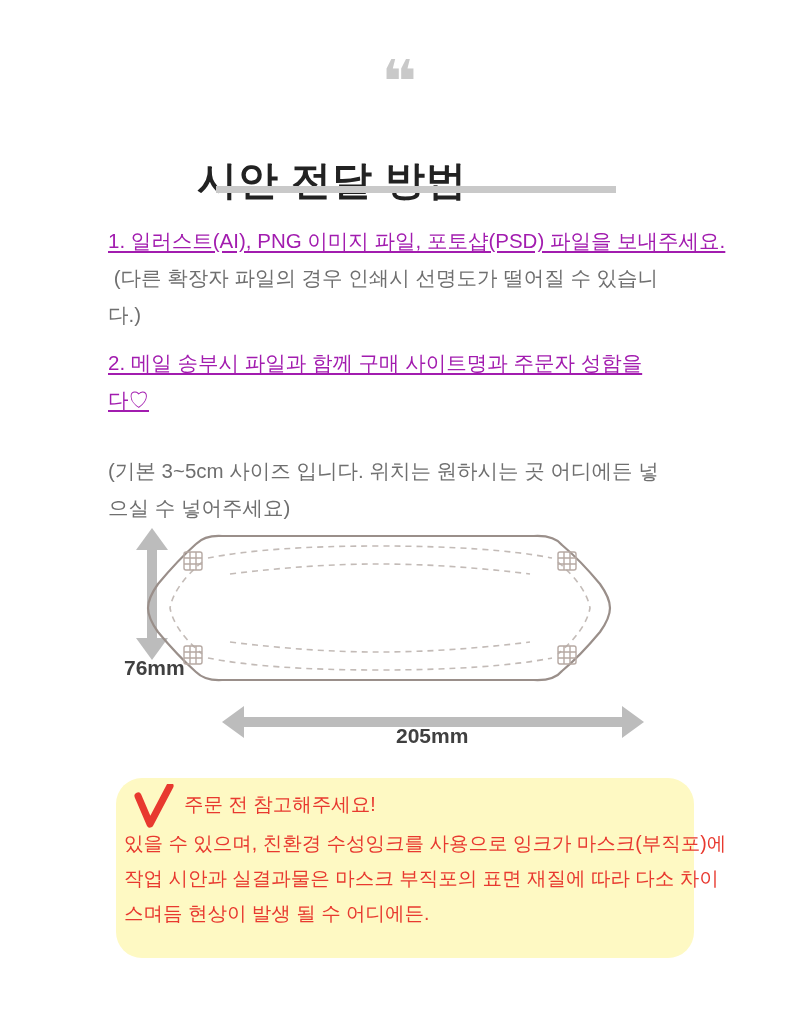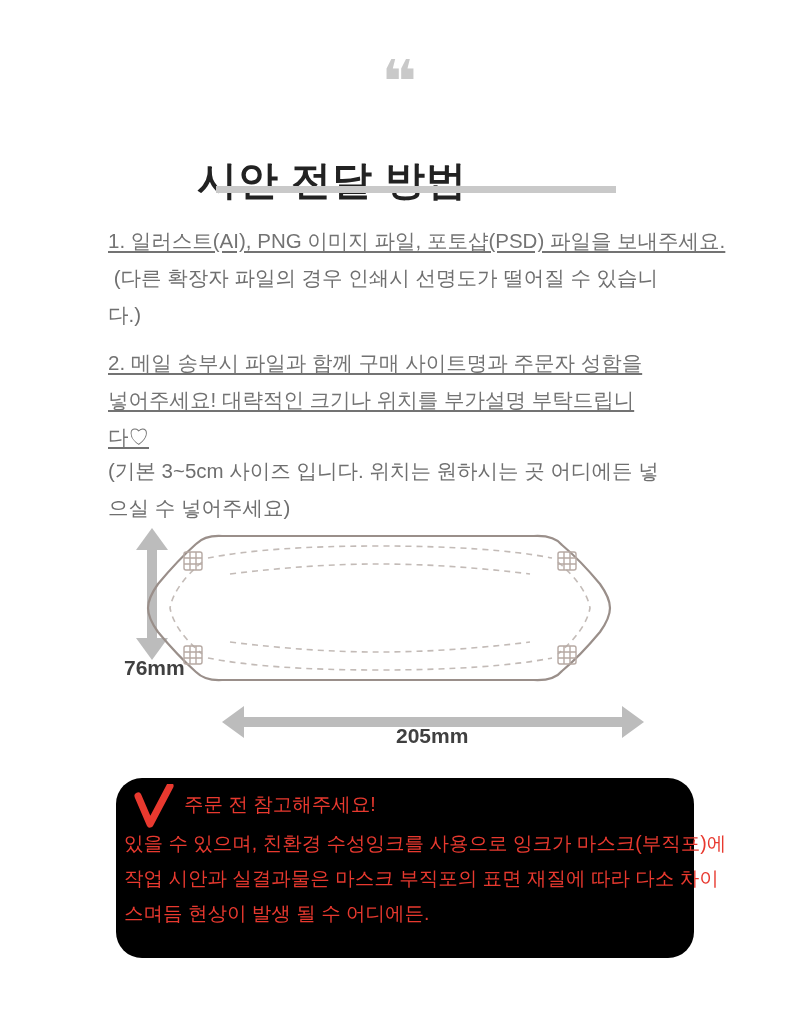--- a/index.html
+++ b/index.html
@@ -67,21 +67,21 @@
   }
   .line {
     font-size: 20.5px;
     line-height: 37px;
     color: #3a3a3a;
     white-space: pre;
   }
   .line.u {
     text-decoration: underline;
     text-underline-offset: 3px;
-    color: #737373;
+    color: #a21caf;
   }
   .line.grey {
     color: #6f6f6f;
   }
 
   #block1 { top: 222px; }
   #block2 { top: 344px; }
   #block3 { top: 452px; }
 
   
@@ -110,21 +110,21 @@
     margin-left: 18px;
   }
 
   
   .notice {
     position: absolute;
     left: 116px;
     top: 778px;
     width: 578px;
     height: 180px;
-    background: #000000;
+    background: #fef9c3;
     border-radius: 26px;
     box-sizing: border-box;
   }
   .check {
     position: absolute;
     left: 18px;
     top: 6px;
     width: 40px;
     height: 48px;
   }
@@ -158,21 +158,20 @@
   <div class="title-rule"></div>
 
   <div class="body-block" id="block1">
     <div class="line u">1. 일러스트(AI), PNG 이미지 파일, 포토샵(PSD) 파일을 보내주세요.</div>
     <div class="line grey"> (다른 확장자 파일의 경우 인쇄시 선명도가 떨어질 수 있습니</div>
     <div class="line grey">다.)</div>
   </div>
 
   <div class="body-block" id="block2">
     <div class="line u">2. 메일 송부시 파일과 함께 구매 사이트명과 주문자 성함을</div>
-    <div class="line u">넣어주세요! 대략적인 크기나 위치를 부가설명 부탁드립니</div>
     <div class="line u">다♡</div>
   </div>
 
   <div class="body-block" id="block3">
     <div class="line grey">(기본 3~5cm 사이즈 입니다. 위치는 원하시는 곳 어디에든 넣</div>
     <div class="line grey">으실 수 넣어주세요)</div>
   </div>
 
   <div class="diagram">
     <svg width="560" height="230" viewBox="0 0 560 230" xmlns="http://www.w3.org/2000/svg">

